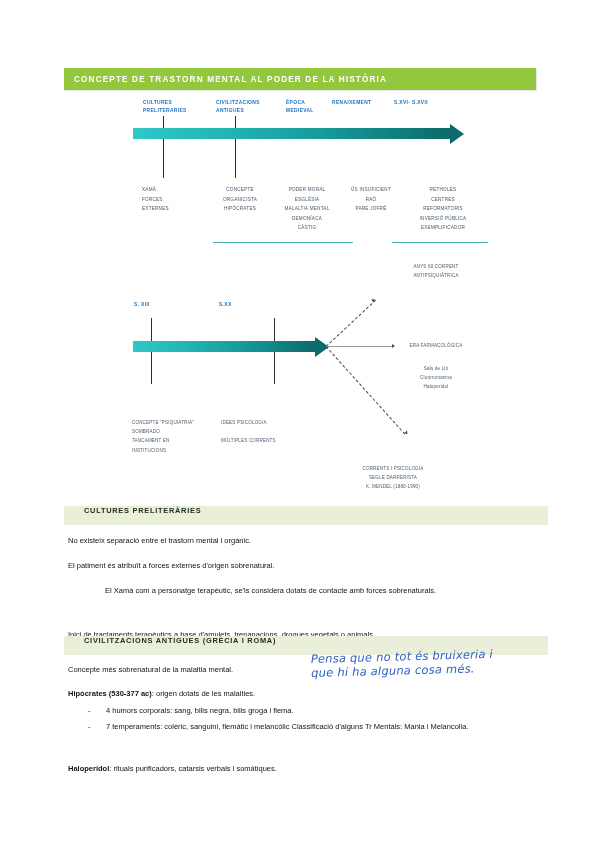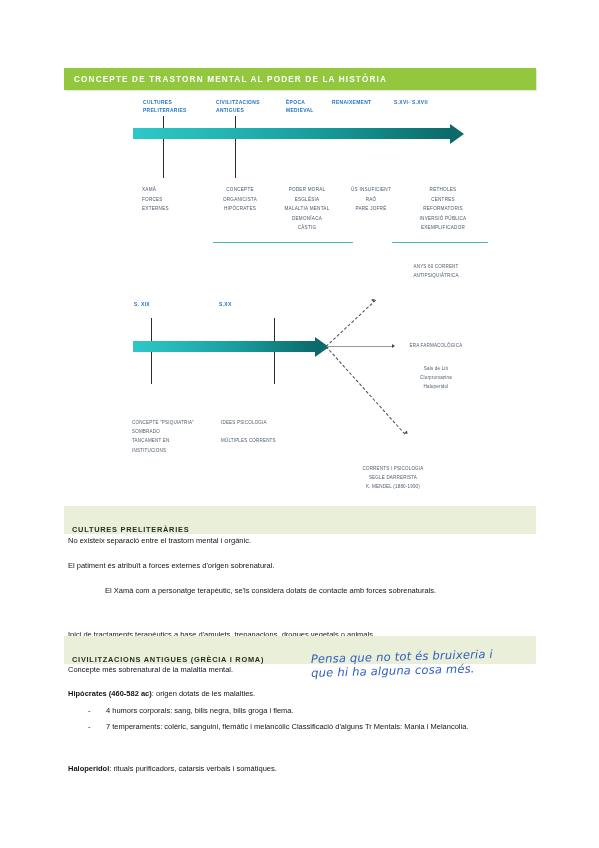--- a/index.html
+++ b/index.html
@@ -141,24 +141,25 @@
     border-top: 2.2px solid transparent;
     border-bottom: 2.2px solid transparent;
     border-left: 3.4px solid #4a4a4a;
   }
 
   
   .sec-head {
     position: absolute;
     left: 64px;
     width: 472px;
-    height: 28px;
+    height: 19px;
     background: #e9efd9;
     display: flex;
-    align-items: flex-end;
+    align-items: flex-start;
+    padding-left: 12px;
   }
   .sec-head-text {
     font-size: 7.4px;
     font-weight: bold;
     letter-spacing: 0.75px;
     color: #23301f;
     padding-left: 8px;
     white-space: nowrap;
   }
 
@@ -299,21 +300,21 @@
   <div class="para" style="top:535px;">No existeix separació entre el trastorn mental i orgànic.</div>
   <div class="para" style="top:585px;margin-left:37px;">El Xamà com a personatge terapèutic, se'ls considera dotats de contacte amb forces sobrenaturals.</div>
   <div class="para" style="top:613px;margin-top:16px;">Inici de tractaments terapèutics a base d'amulets, trepanacions, drogues vegetals o animals</div>
 
   <div class="sec-head" style="top:636px;">
     <span class="sec-head-text">CIVILITZACIONS ANTIGUES (GRÈCIA I ROMA)</span>
   </div>
 
   <div class="para" style="top:664px;">Concepte més sobrenatural de la malaltia mental.</div>
 
-  <div class="para" style="top:688px;"><b>Hipòcrates (460-582 ac)</b><span>: origen dotats de les malalties.</span></div>
+  <div class="para" style="top:688px;"><b>Hipòcrates (530-377 ac)</b><span>: origen dotats de les malalties.</span></div>
 
   <div class="bullet" style="top:705px;">
     <span class="dash">-</span>
     <span class="btxt">4 humors corporals: sang, bilis negra, bilis groga i flema.</span>
   </div>
 
   <div class="bullet" style="top:721px;">
     <span class="dash">-</span>
     <span class="btxt">7 temperaments: colèric, sanguini, flemàtic i melancòlic Classificació d'alguns Tr Mentals: Mania i Melancolia.</span>
   </div>

